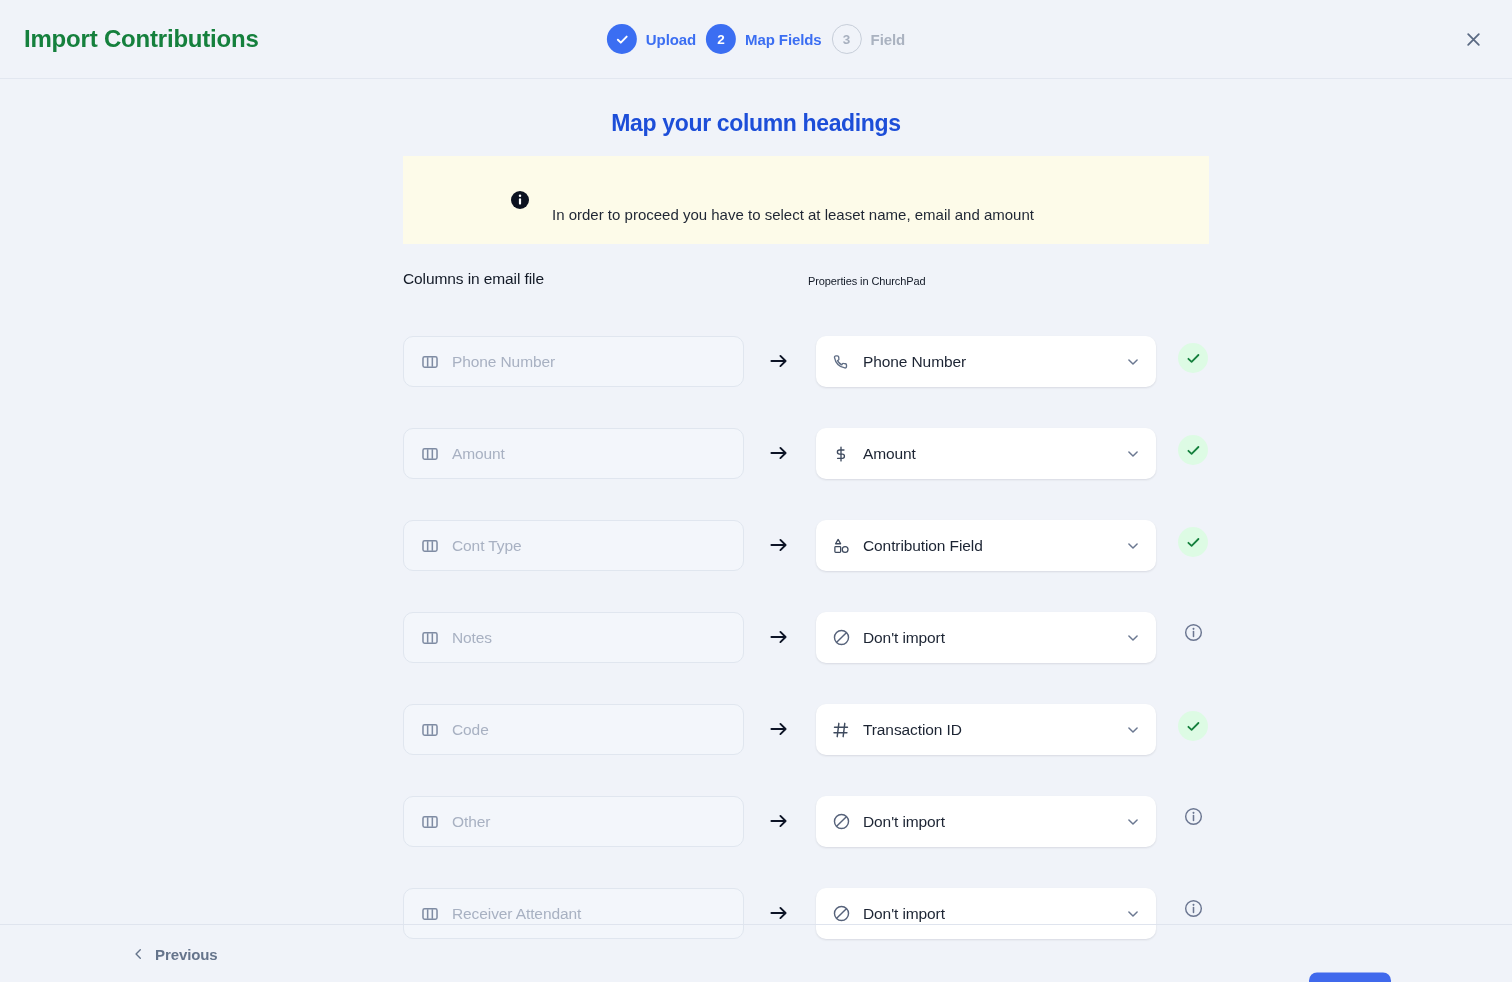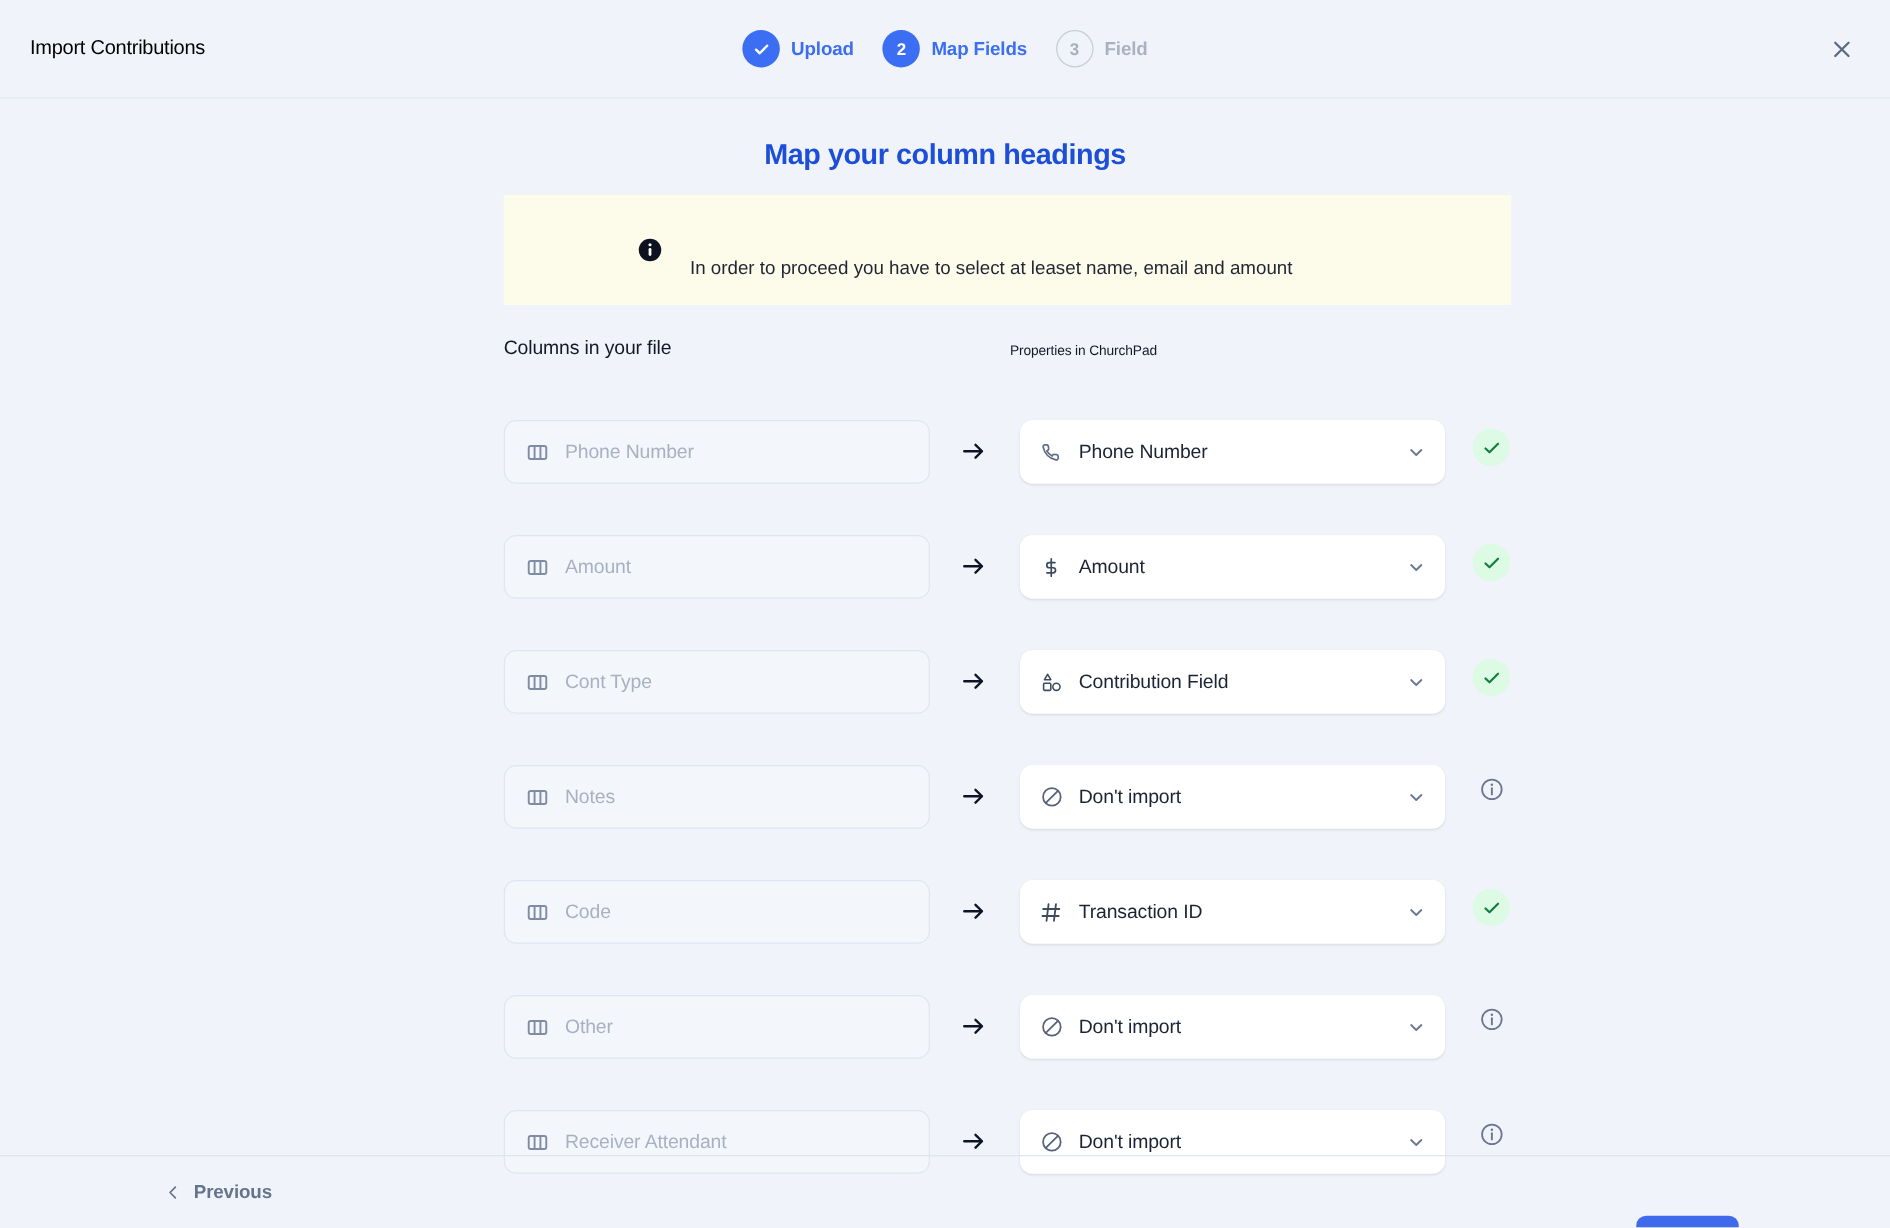--- a/index.html
+++ b/index.html
@@ -34,33 +34,33 @@
     background: #f0f3f9;
     border-bottom: 1px solid #e2e7f0;
     display: flex;
     align-items: center;
     z-index: 40;
   }
 
   .header-title {
     position: absolute;
     left: 24px;
-    font-size: 16px;
-    font-weight: 400;
+    font-size: 24px;
+    font-weight: 700;
     letter-spacing: -0.2px;
-    color: #000000;
+    color: #15803d;
   }
 
   .stepper {
     position: absolute;
     left: 50%;
     transform: translateX(-50%);
     display: flex;
     align-items: center;
-    gap: 23px;
+    gap: 10px;
   }
 
   .step {
     display: flex;
     align-items: center;
     gap: 9px;
   }
 
   .step-bubble {
     width: 30px;
@@ -373,21 +373,21 @@
         <circle cx="10" cy="10" r="9" fill="#0c1220"></circle>
         <circle cx="10" cy="5.8" r="1.25" fill="#ffffff"></circle>
         <rect x="8.9" y="8.3" width="2.2" height="6.4" rx="1.1" fill="#ffffff"></rect>
       </svg>
       <div class="banner-text">
         <span class="banner-line2">In order to proceed you have to select at leaset name, email and amount</span>
       </div>
     </div>
 
     <div class="col-headings">
-      <div class="col-head-left">Columns in your file</div>
+      <div class="col-head-left">Columns in email file</div>
       <div class="col-head-right">Properties in ChurchPad</div>
     </div>
 
     <div class="rows" id="rows-container">
         <div class="map-row">
           <div class="src-field">
             <span class="icon-slot">
               <svg width="18" height="18" viewBox="0 0 20 20" fill="none">
                 <rect x="2.2" y="4.2" width="15.6" height="11.6" rx="1.8" stroke="#7f8ca3" stroke-width="1.7"></rect>
                 <path d="M7.4 4.6 V15.4 M12.6 4.6 V15.4" stroke="#7f8ca3" stroke-width="1.7"></path>

